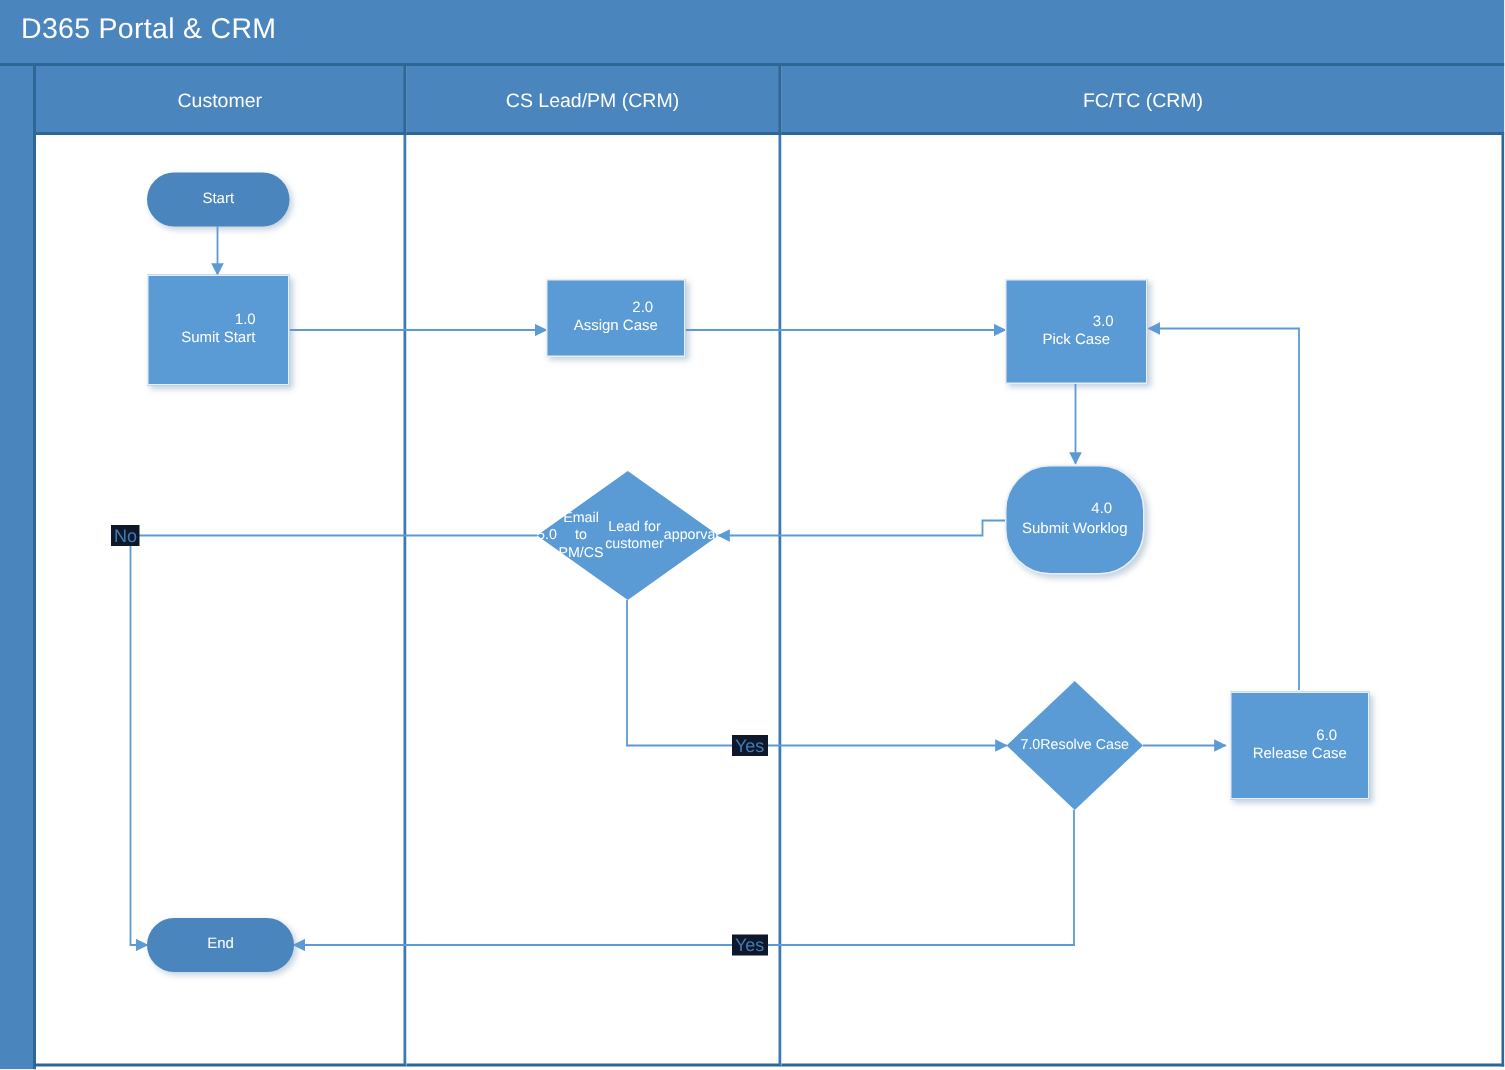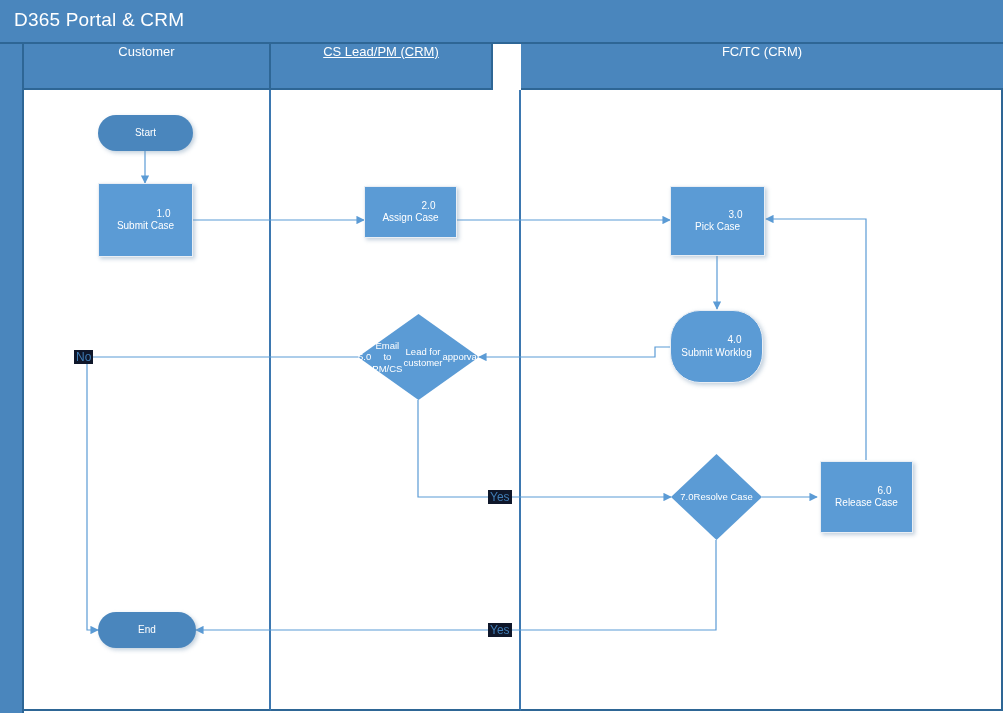--- a/index.html
+++ b/index.html
@@ -53,20 +53,21 @@
     position: absolute;
     top: 0;
     height: 46px;
     background: #4a86bd;
     border-right: 2px solid #2e6695;
     border-bottom: 2px solid #2e6695;
     box-sizing: border-box;
     color: #ffffff;
     font-size: 13px;
     display: flex;
+    align-items: center;
     justify-content: center;
     white-space: nowrap;
   }
   .lane-body {
     position: absolute;
     top: 46px;
     height: 621px;
     background: #ffffff;
     border-right: 2px solid #3d78b0;
     border-bottom: 2px solid #2e6695;
@@ -144,21 +145,21 @@
   <div id="title-bar">
     <div id="title-text">D365 Portal &amp; CRM</div>
   </div>
 
   <div id="pool">
     <div class="lane-strip"></div>
 
     <div class="lane-header" style="left:24px; width:247px;">
       <span>Customer</span>
     </div>
-    <div class="lane-header" style="left:271px; width:222px;text-decoration:underline;">
+    <div class="lane-header" style="left:271px; width:250px;">
       <span>CS Lead/PM (CRM)</span>
     </div>
     <div class="lane-header" style="left:521px; width:482px; border-right:none;">
       <span>FC/TC (CRM)</span>
     </div>
 
     <div class="lane-body" style="left:24px; width:247px;"></div>
     <div class="lane-body" style="left:271px; width:250px;"></div>
     <div class="lane-body last" style="left:521px; width:482px;"></div>
   </div>
@@ -196,21 +197,21 @@
   <div class="edge-label" style="left:74px; top:350px;">No</div>
   <div class="edge-label" style="left:488px; top:490px;">Yes</div>
   <div class="edge-label" style="left:488px; top:623px;">Yes</div>
 
   <div class="shape terminator" style="left:98px; top:115px; width:95px; height:36px;">
     <span class="lbl">Start</span>
   </div>
 
   <div class="shape process" style="left:98px; top:183px; width:95px; height:74px;">
     <span class="num">1.0</span>
-    <span class="lbl">Submit Case</span>
+    <span class="lbl">Sumit Start</span>
   </div>
 
   <div class="shape process" style="left:364px; top:186px; width:93px; height:52px;">
     <span class="num">2.0</span>
     <span class="lbl">Assign Case</span>
   </div>
 
   <div class="shape process" style="left:670px; top:186px; width:95px; height:70px;">
     <span class="num">3.0</span>
     <span class="lbl">Pick Case</span>

